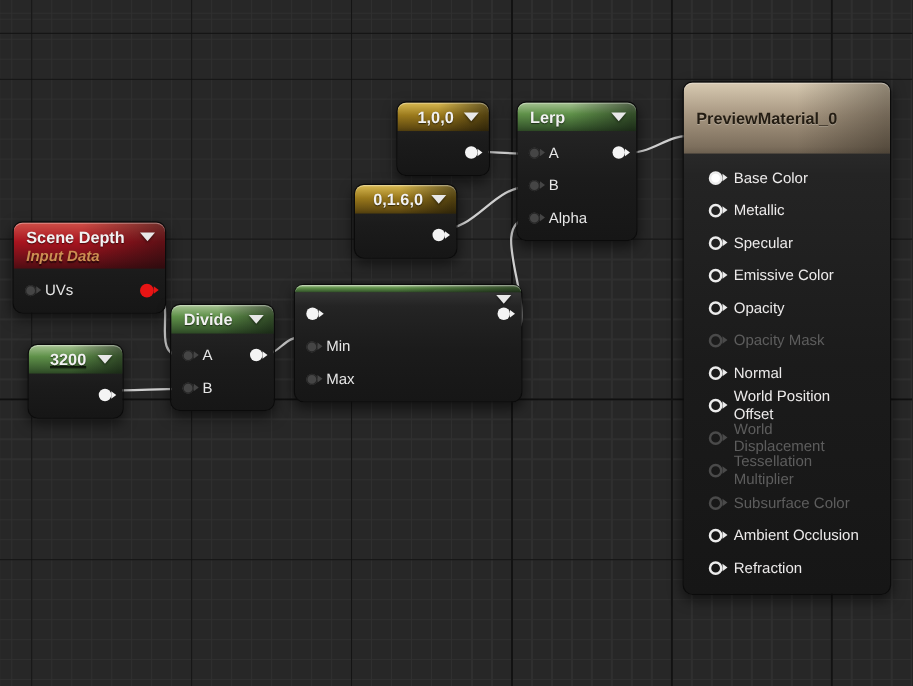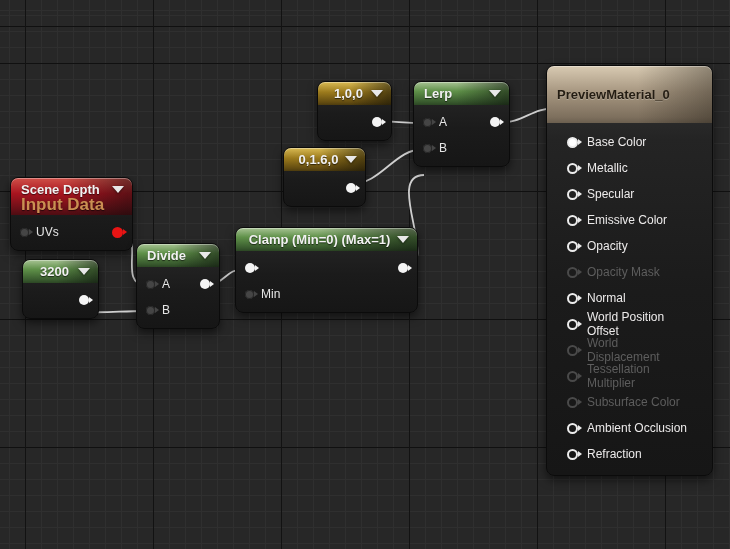--- a/index.html
+++ b/index.html
@@ -29,21 +29,21 @@
   }
   .hdr{
     position:relative;border-radius:7px 7px 0 0;
     padding:3px 24px 3px 10px;
     font-size:13px;font-weight:bold;color:#f2f2f2;
     text-shadow:0 1px 1px rgba(0,0,0,.6);
     box-shadow:inset 0 1px 0 rgba(255,255,255,.35);
   }
   .hdr .hdr-title{display:block;text-align:center;line-height:17px;white-space:nowrap;}
   .hdr .hdr-title.left{text-align:left;}
-  .hdr-sub{font-size:17px;font-weight:bold;color:#cb8f52;line-height:14px;text-align:left;}
+  .hdr-sub{font-size:12px;font-style:italic;font-weight:bold;color:#cb8f52;line-height:14px;text-align:left;}
   .hdr-red{background:
       linear-gradient(90deg,rgba(0,0,0,0) 45%,rgba(10,10,10,.45) 96%),
       linear-gradient(180deg,#d05048 0,#a8141f 42%,#6e1018 80%,#4e0c12 100%);}
   .hdr-green{background:
       linear-gradient(90deg,rgba(0,0,0,0) 45%,rgba(10,14,10,.5) 96%),
       linear-gradient(180deg,#a7c393 0,#5f9149 40%,#3a5c2f 85%,#2c4724 100%);}
   .hdr-gold{background:
       linear-gradient(90deg,rgba(0,0,0,0) 45%,rgba(14,12,4,.5) 96%),
       linear-gradient(180deg,#d9ba52 0,#9a791c 45%,#634c11 88%,#4e3c0e 100%);}
   .hdr-tan{background:
@@ -110,21 +110,21 @@
     <div class="body">
       <div class="row">
         <span class="pin in"></span>
         <span>UVs</span>
         <span class="spacer"></span>
         <span class="pin outr"></span>
       </div>
     </div>
   </div>
 
-  <div class="node" style="left:22px;top:259px;width:75px;">
+  <div class="node" style="left:22px;top:275px;width:75px;text-decoration:underline;">
     <div class="hdr hdr-green" style="padding-right:22px;">
       <span class="hdr-title">3200</span>
       <span class="tri"></span>
     </div>
     <div class="body">
       <div class="row">
         <span class="spacer"></span>
         <span class="pin outw"></span>
       </div>
     </div>
@@ -144,32 +144,35 @@
       </div>
       <div class="row">
         <span class="pin in"></span>
         <span>B</span>
       </div>
     </div>
   </div>
 
   <div class="node" style="left:235px;top:227px;width:181px;">
     <div class="hdr hdr-green">
-      <span class="hdr-title">Clamp (Min=0) (Max=1)</span>
       <span class="tri"></span>
     </div>
     <div class="body">
       <div class="row">
         <span class="pin inw"></span>
         <span class="spacer"></span>
         <span class="pin outw"></span>
       </div>
       <div class="row">
         <span class="pin in"></span>
         <span>Min</span>
+      </div>
+      <div class="row">
+        <span class="pin in"></span>
+        <span>Max</span>
       </div>
     </div>
   </div>
 
   <div class="node" style="left:317px;top:81px;width:73px;">
     <div class="hdr hdr-gold" style="padding-right:22px;">
       <span class="hdr-title">1,0,0</span>
       <span class="tri"></span>
     </div>
     <div class="body">
@@ -202,20 +205,24 @@
       <div class="row">
         <span class="pin in"></span>
         <span>A</span>
         <span class="spacer"></span>
         <span class="pin outw"></span>
       </div>
       <div class="row">
         <span class="pin in"></span>
         <span>B</span>
       </div>
+      <div class="row">
+        <span class="pin in"></span>
+        <span>Alpha</span>
+      </div>
     </div>
   </div>
 
   <div class="node" style="left:546px;top:65px;width:165px;">
     <div class="hdr hdr-tan" style="padding:20px 10px;">
       <span class="hdr-title left">PreviewMaterial_0</span>
     </div>
     <div class="body" style="padding:6px 0 8px 0;">
       <div class="mrow">
         <span class="mpin filled"></span>

